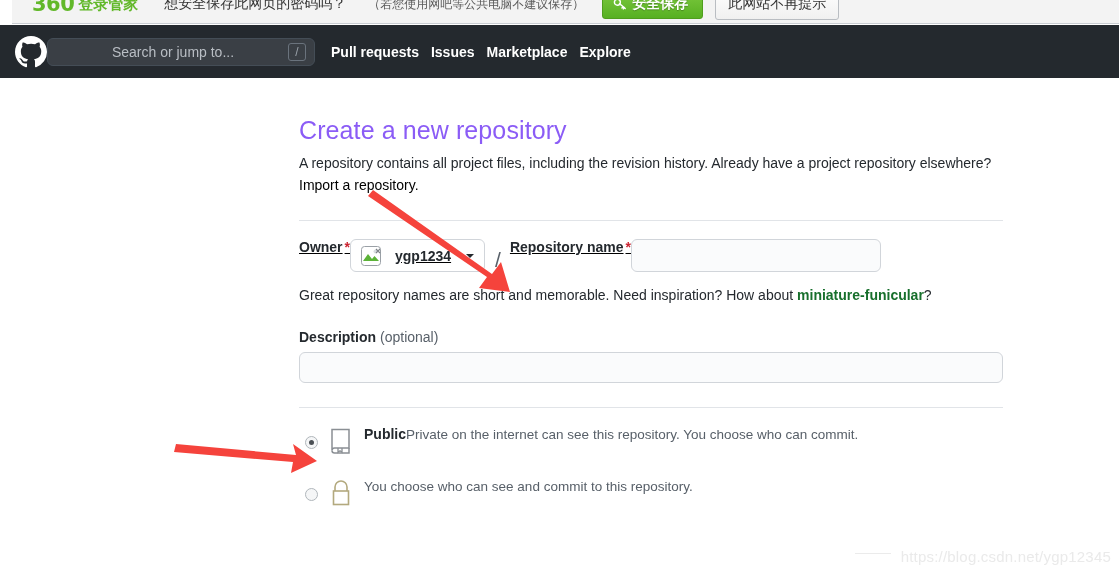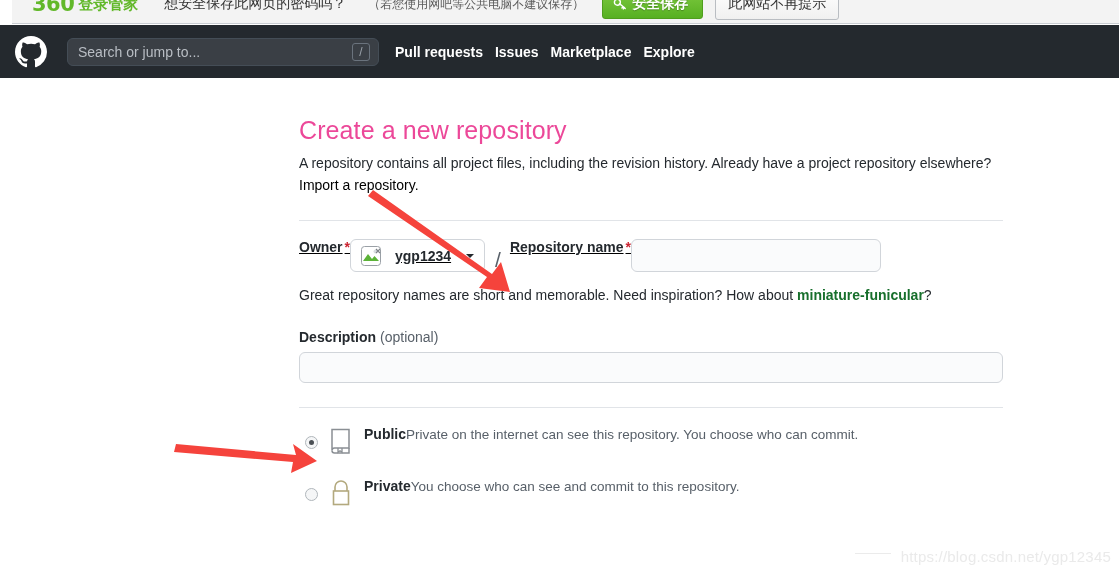--- a/index.html
+++ b/index.html
@@ -75,28 +75,28 @@
   }
 
   
   .gh-header {
     position:absolute; left:0; top:25px; width:1119px; height:53px;
     background:#24292e;
     display:flex; align-items:center;
   }
   .gh-logo { margin-left:15px; width:32px; height:32px; display:block; }
   .gh-search {
-    margin-left:20px;
-    width:312px; height:28px;
+    width:268px; height:28px;
     background:#3a3f45;
     border:1px solid #444d56;
     border-radius:6px;
     display:flex; align-items:center;
     padding: 0 8px 0 10px;
     cursor: text;
+    text-align: center;
   }
   .gh-search-text {
     flex:1;
     color:#b9bec4;
     font-size:14px;
     line-height:1;
   }
   .slash-key {
     width:18px; height:18px;
     border:1px solid #6a737d;
@@ -115,21 +115,21 @@
     white-space:nowrap;
     cursor:pointer;
   }
 
   
   .wrap { position:absolute; left:299px; top:90px; width:704px; }
 
   .title {
     font-size: 25px;
     font-weight: normal;
-    color: #ec4899;
+    color: #8b5cf6;
     margin: 26px 0 8px 0;
     letter-spacing: .1px;
   }
   .subtitle {
     font-size: 14px;
     color: #24292e;
     line-height: 1.55;
     margin: 0;
   }
   .link-blue {
@@ -382,21 +382,20 @@
 
       <div class="vis-option">
         <span class="radio"></span>
         <span class="vis-icon">
           <svg viewBox="0 0 24 26" width="24" height="26" aria-hidden="true">
             <path d="M6 11 V7 A6 6 0 0 1 18 7 V11" fill="none" stroke="#b3a97e" stroke-width="1.6"></path>
             <rect x="4.5" y="11" width="15" height="13.5" fill="none" stroke="#b3a97e" stroke-width="1.6"></rect>
           </svg>
         </span>
         <span class="vis-text">
-          <span class="vis-title">Private</span>
           <span class="vis-desc">You choose who can see and commit to this repository.</span>
         </span>
       </div>
 
     </div>
 
   </div>
 
   <svg class="arrows" viewBox="0 0 1119 571">
     <g fill="#f5433c">

